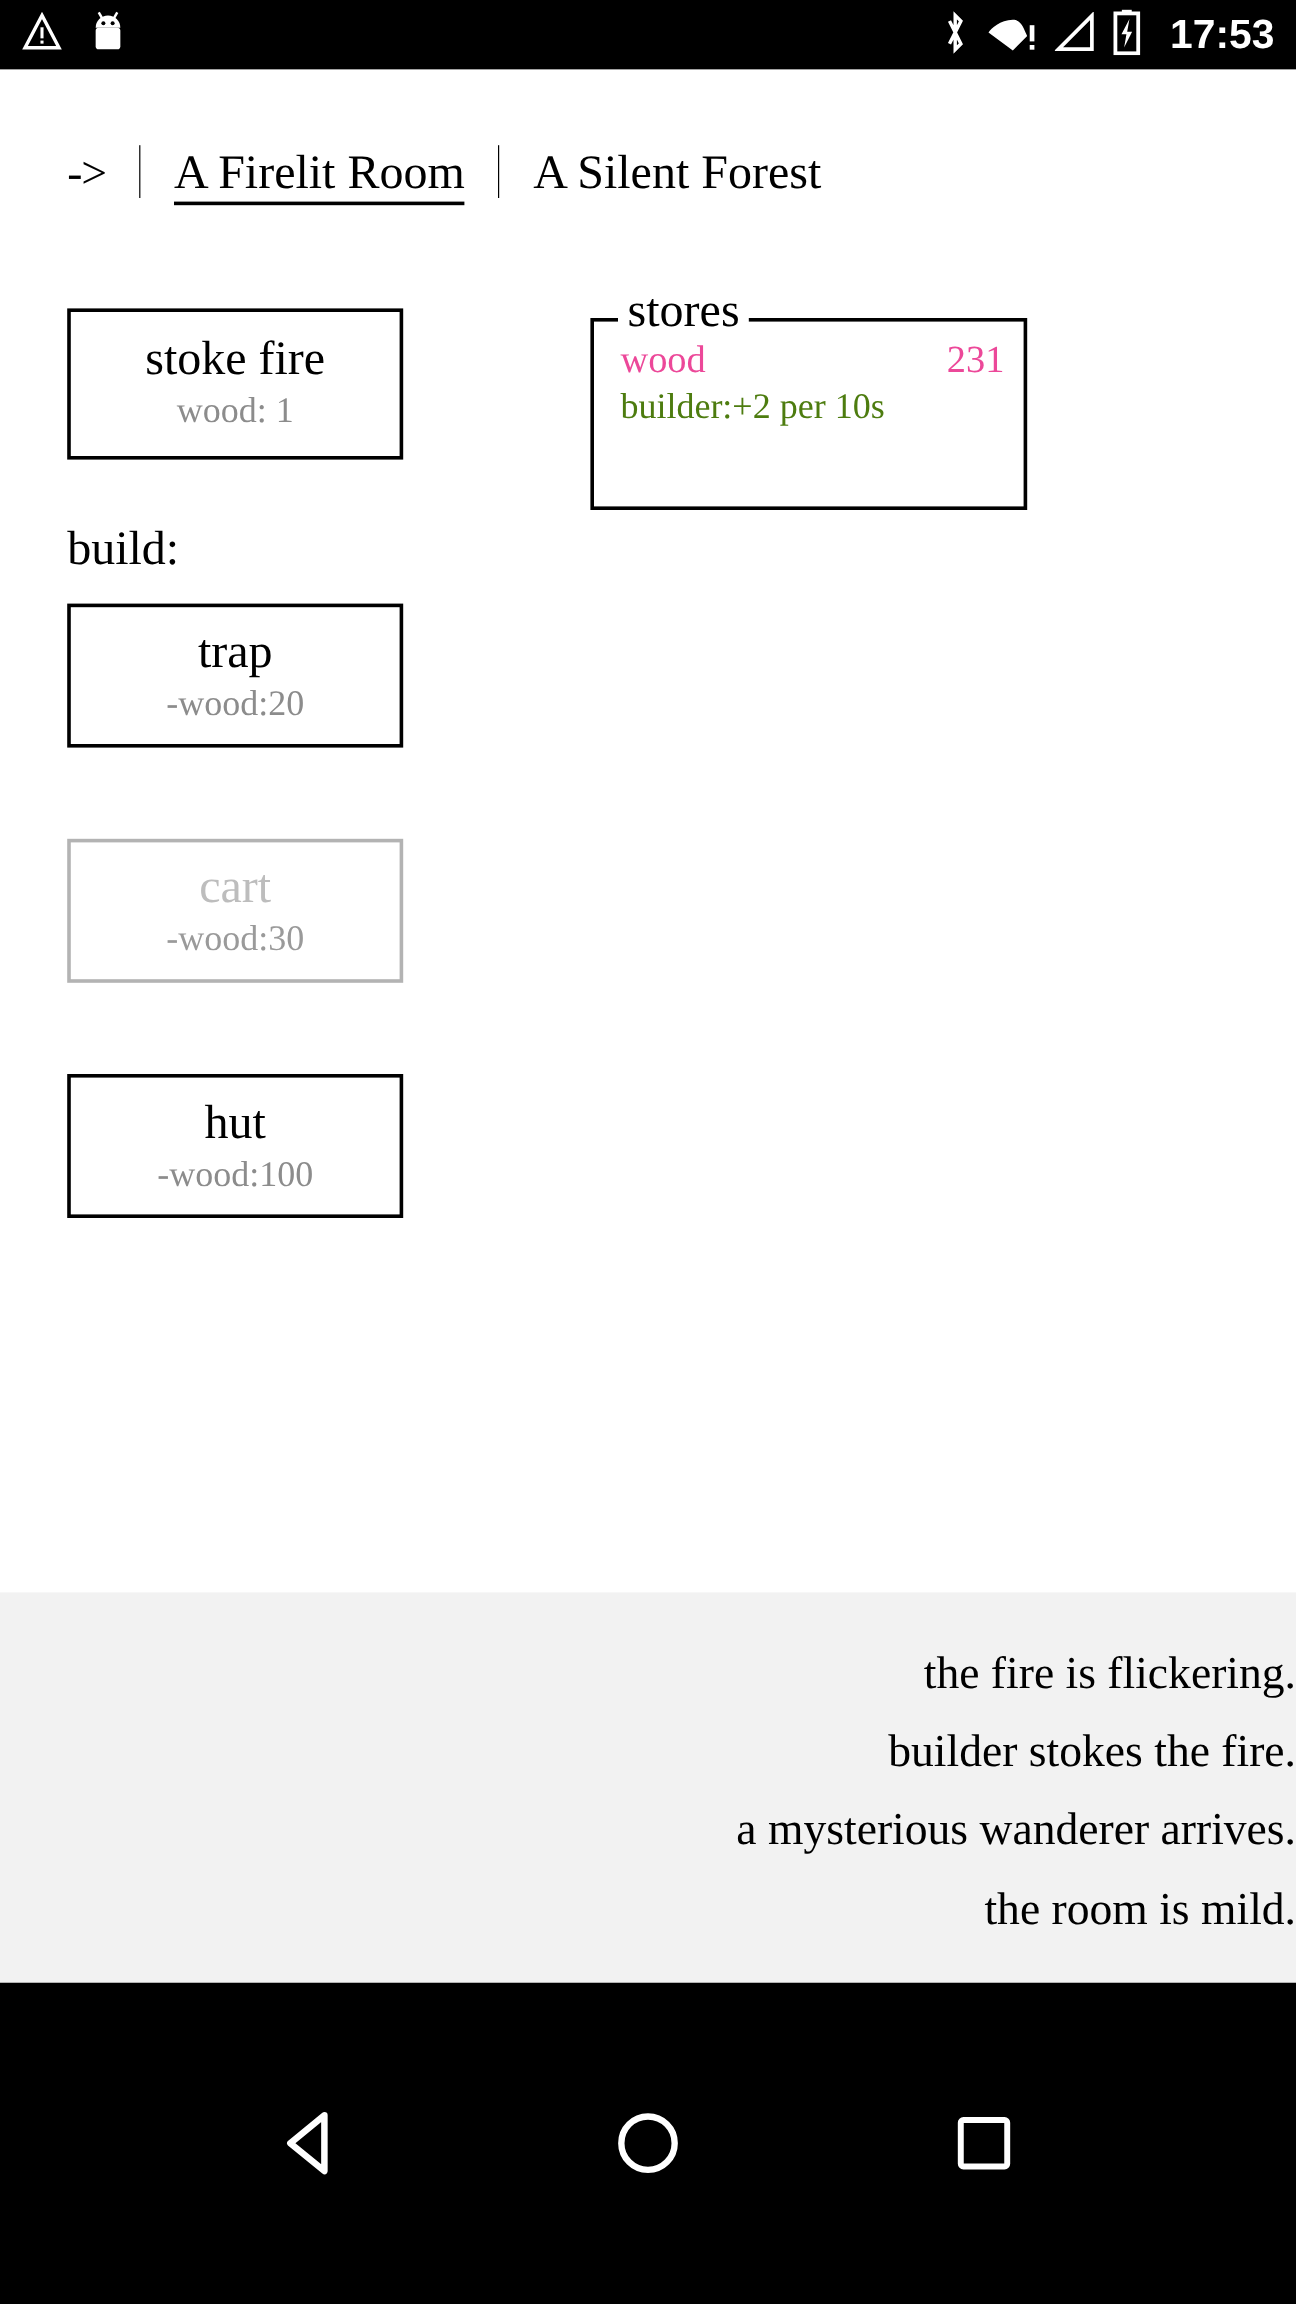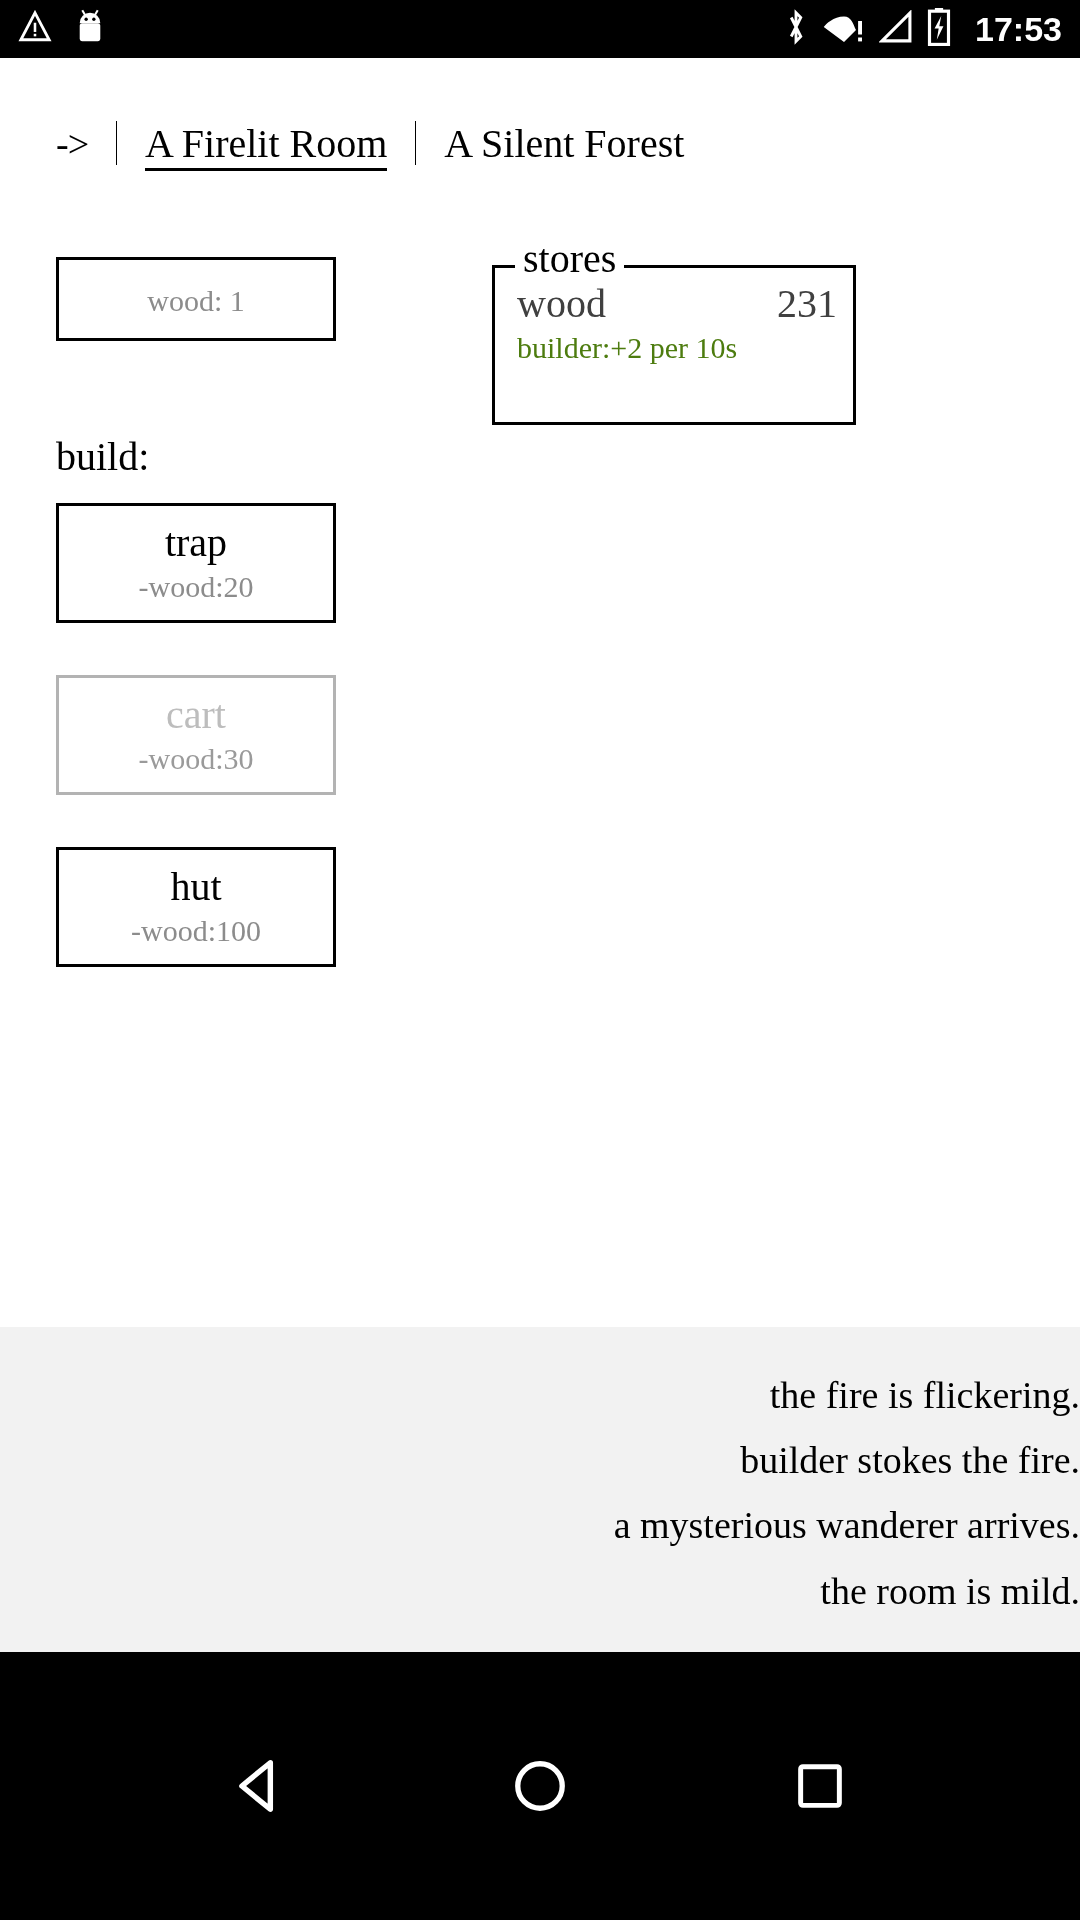--- a/index.html
+++ b/index.html
@@ -141,21 +141,21 @@
     left: 56px;
     top: 180px;
     width: 300px;
   }
   #build-label {
     font-size: 40px;
     color: #000;
     margin-bottom: 26px;
     line-height: 1;
   }
-  #build-section .btn { margin-bottom: 52px; }
+  #build-section .btn { margin-bottom: 76px; }
   #build-section .btn:last-child { margin-bottom: 0; }
 
   
   #stores {
     position: absolute;
     left: 492px;
     top: 8px;
     width: 364px;
     border: 3px solid #000000;
     padding: 14px 16px 18px 22px;
@@ -168,22 +168,22 @@
     background: #ffffff;
     padding: 0 8px;
     font-size: 40px;
     line-height: 1;
     color: #000000;
   }
   .store-row {
     display: flex;
     justify-content: space-between;
     align-items: baseline;
-    font-size: 40px;
-    color: #404040;
+    font-size: 32px;
+    color: #ec4899;
     line-height: 1.1;
   }
   .store-row .store-name { text-align: left; }
   .store-row .store-value { text-align: right; }
   .store-note {
     font-size: 30px;
     color: #4d7c0f;
     margin-top: 4px;
     line-height: 1.2;
   }
@@ -282,20 +282,21 @@
       <span class="sep"></span>
       <span class="loc active">A Firelit Room</span>
       <span class="sep"></span>
       <span class="loc">A Silent Forest</span>
     </div>
 
     <div id="room">
 
       <div id="stoke-wrap">
         <div class="btn">
+          <span class="btn-main">stoke fire</span>
           <span class="btn-cost">wood: 1</span>
         </div>
       </div>
 
       <div id="build-section">
         <div id="build-label">build:</div>
 
         <div class="btn">
           <span class="btn-main">trap</span>
           <span class="btn-cost">-wood:20</span>

